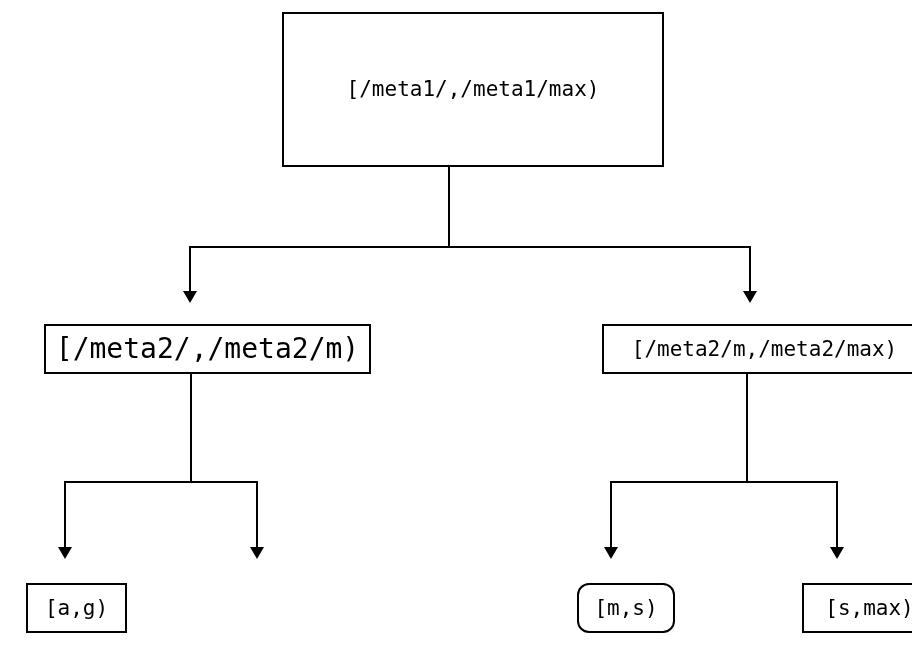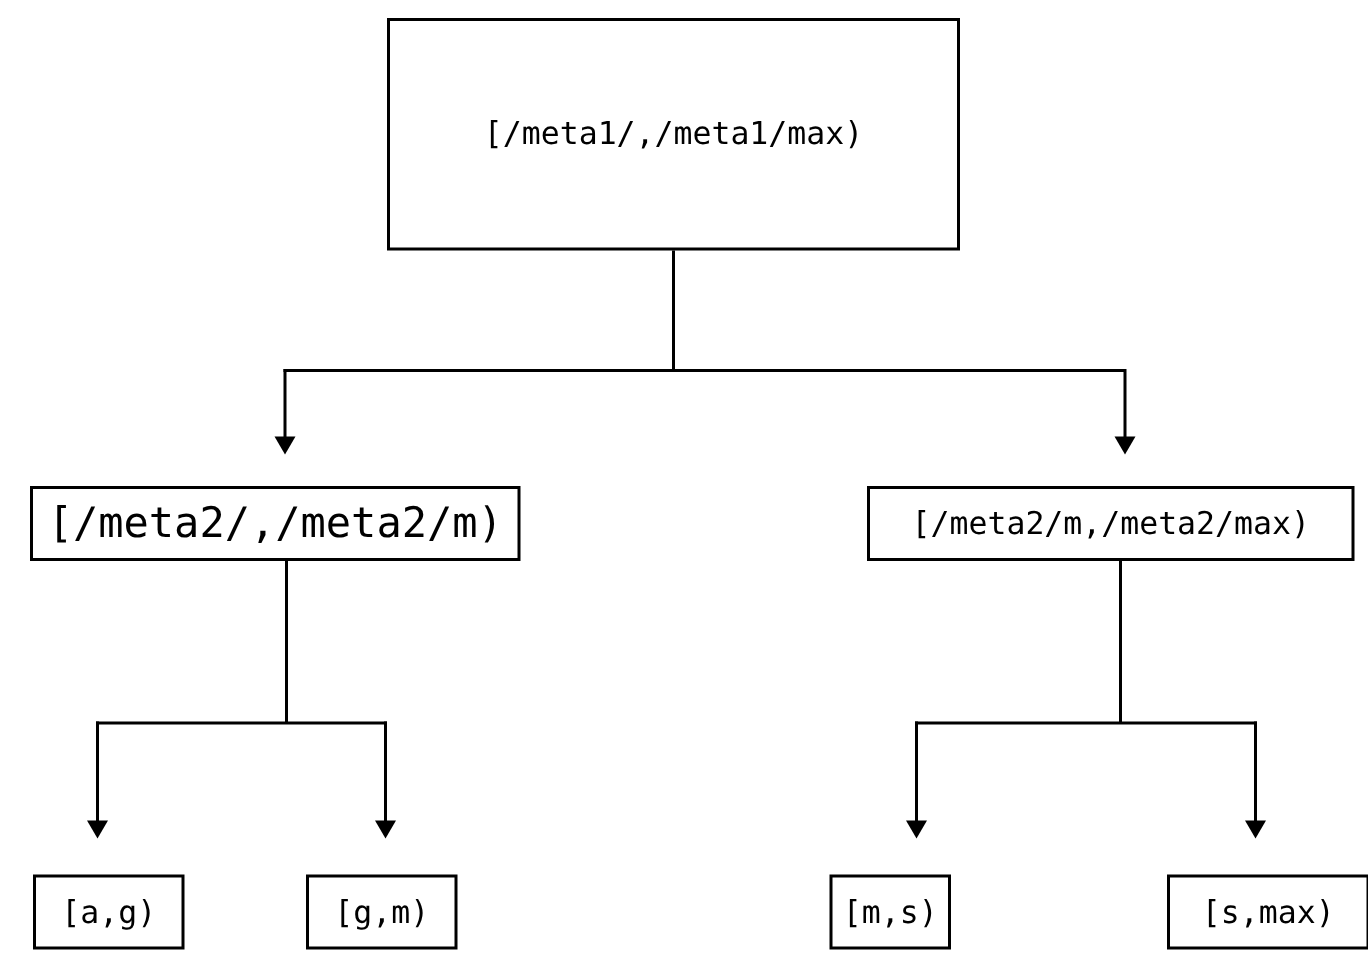--- a/index.html
+++ b/index.html
@@ -20,20 +20,21 @@
     position: absolute;
     box-sizing: border-box;
     border: 2px solid #000000;
     background: #ffffff;
     display: flex;
     align-items: center;
     justify-content: center;
     color: #000000;
     white-space: pre;
     letter-spacing: 0px;
+    margin-left: 24px;
   }
   .node-label {
     display: block;
     line-height: 1;
   }
   .node-root {
     left: 258px;
     top: 12px;
     width: 382px;
     height: 155px;
@@ -51,23 +52,23 @@
     top: 324px;
     width: 325px;
     height: 50px;
     font-size: 21px;
   }
   .node-leaf {
     top: 583px;
     height: 50px;
     font-size: 21px;
   }
-  .leaf-ag   { left: 22px;   width: 101px; }
+  .leaf-ag   { left: 2px;   width: 101px; }
   .leaf-gm   { left: 204px; width: 101px; }
-  .leaf-ms   { left: 553px; width: 81px; }
+  .leaf-ms   { left: 553px; width: 98px; border-radius: 12px; }
   .leaf-smax { left: 778px; width: 135px; }
 
   
   .vline {
     position: absolute;
     width: 2px;
     background: #000000;
   }
   .hline {
     position: absolute;
@@ -142,23 +143,20 @@
   <div class="hline c3-bar"></div>
   <div class="vline c3-drop-l"></div>
   <div class="vline c3-drop-r"></div>
   <div class="arrowhead c3-arrow-l"></div>
   <div class="arrowhead c3-arrow-r"></div>
 
   <div class="node node-leaf leaf-ag">
     <span class="node-label">[a,g)</span>
   </div>
 
-  <div class="node node-leaf leaf-gm">
-    <span class="node-label">[g,m)</span>
-  </div>
 
   <div class="node node-leaf leaf-ms">
     <span class="node-label">[m,s)</span>
   </div>
 
   <div class="node node-leaf leaf-smax">
     <span class="node-label">[s,max)</span>
   </div>
 
 </div>

